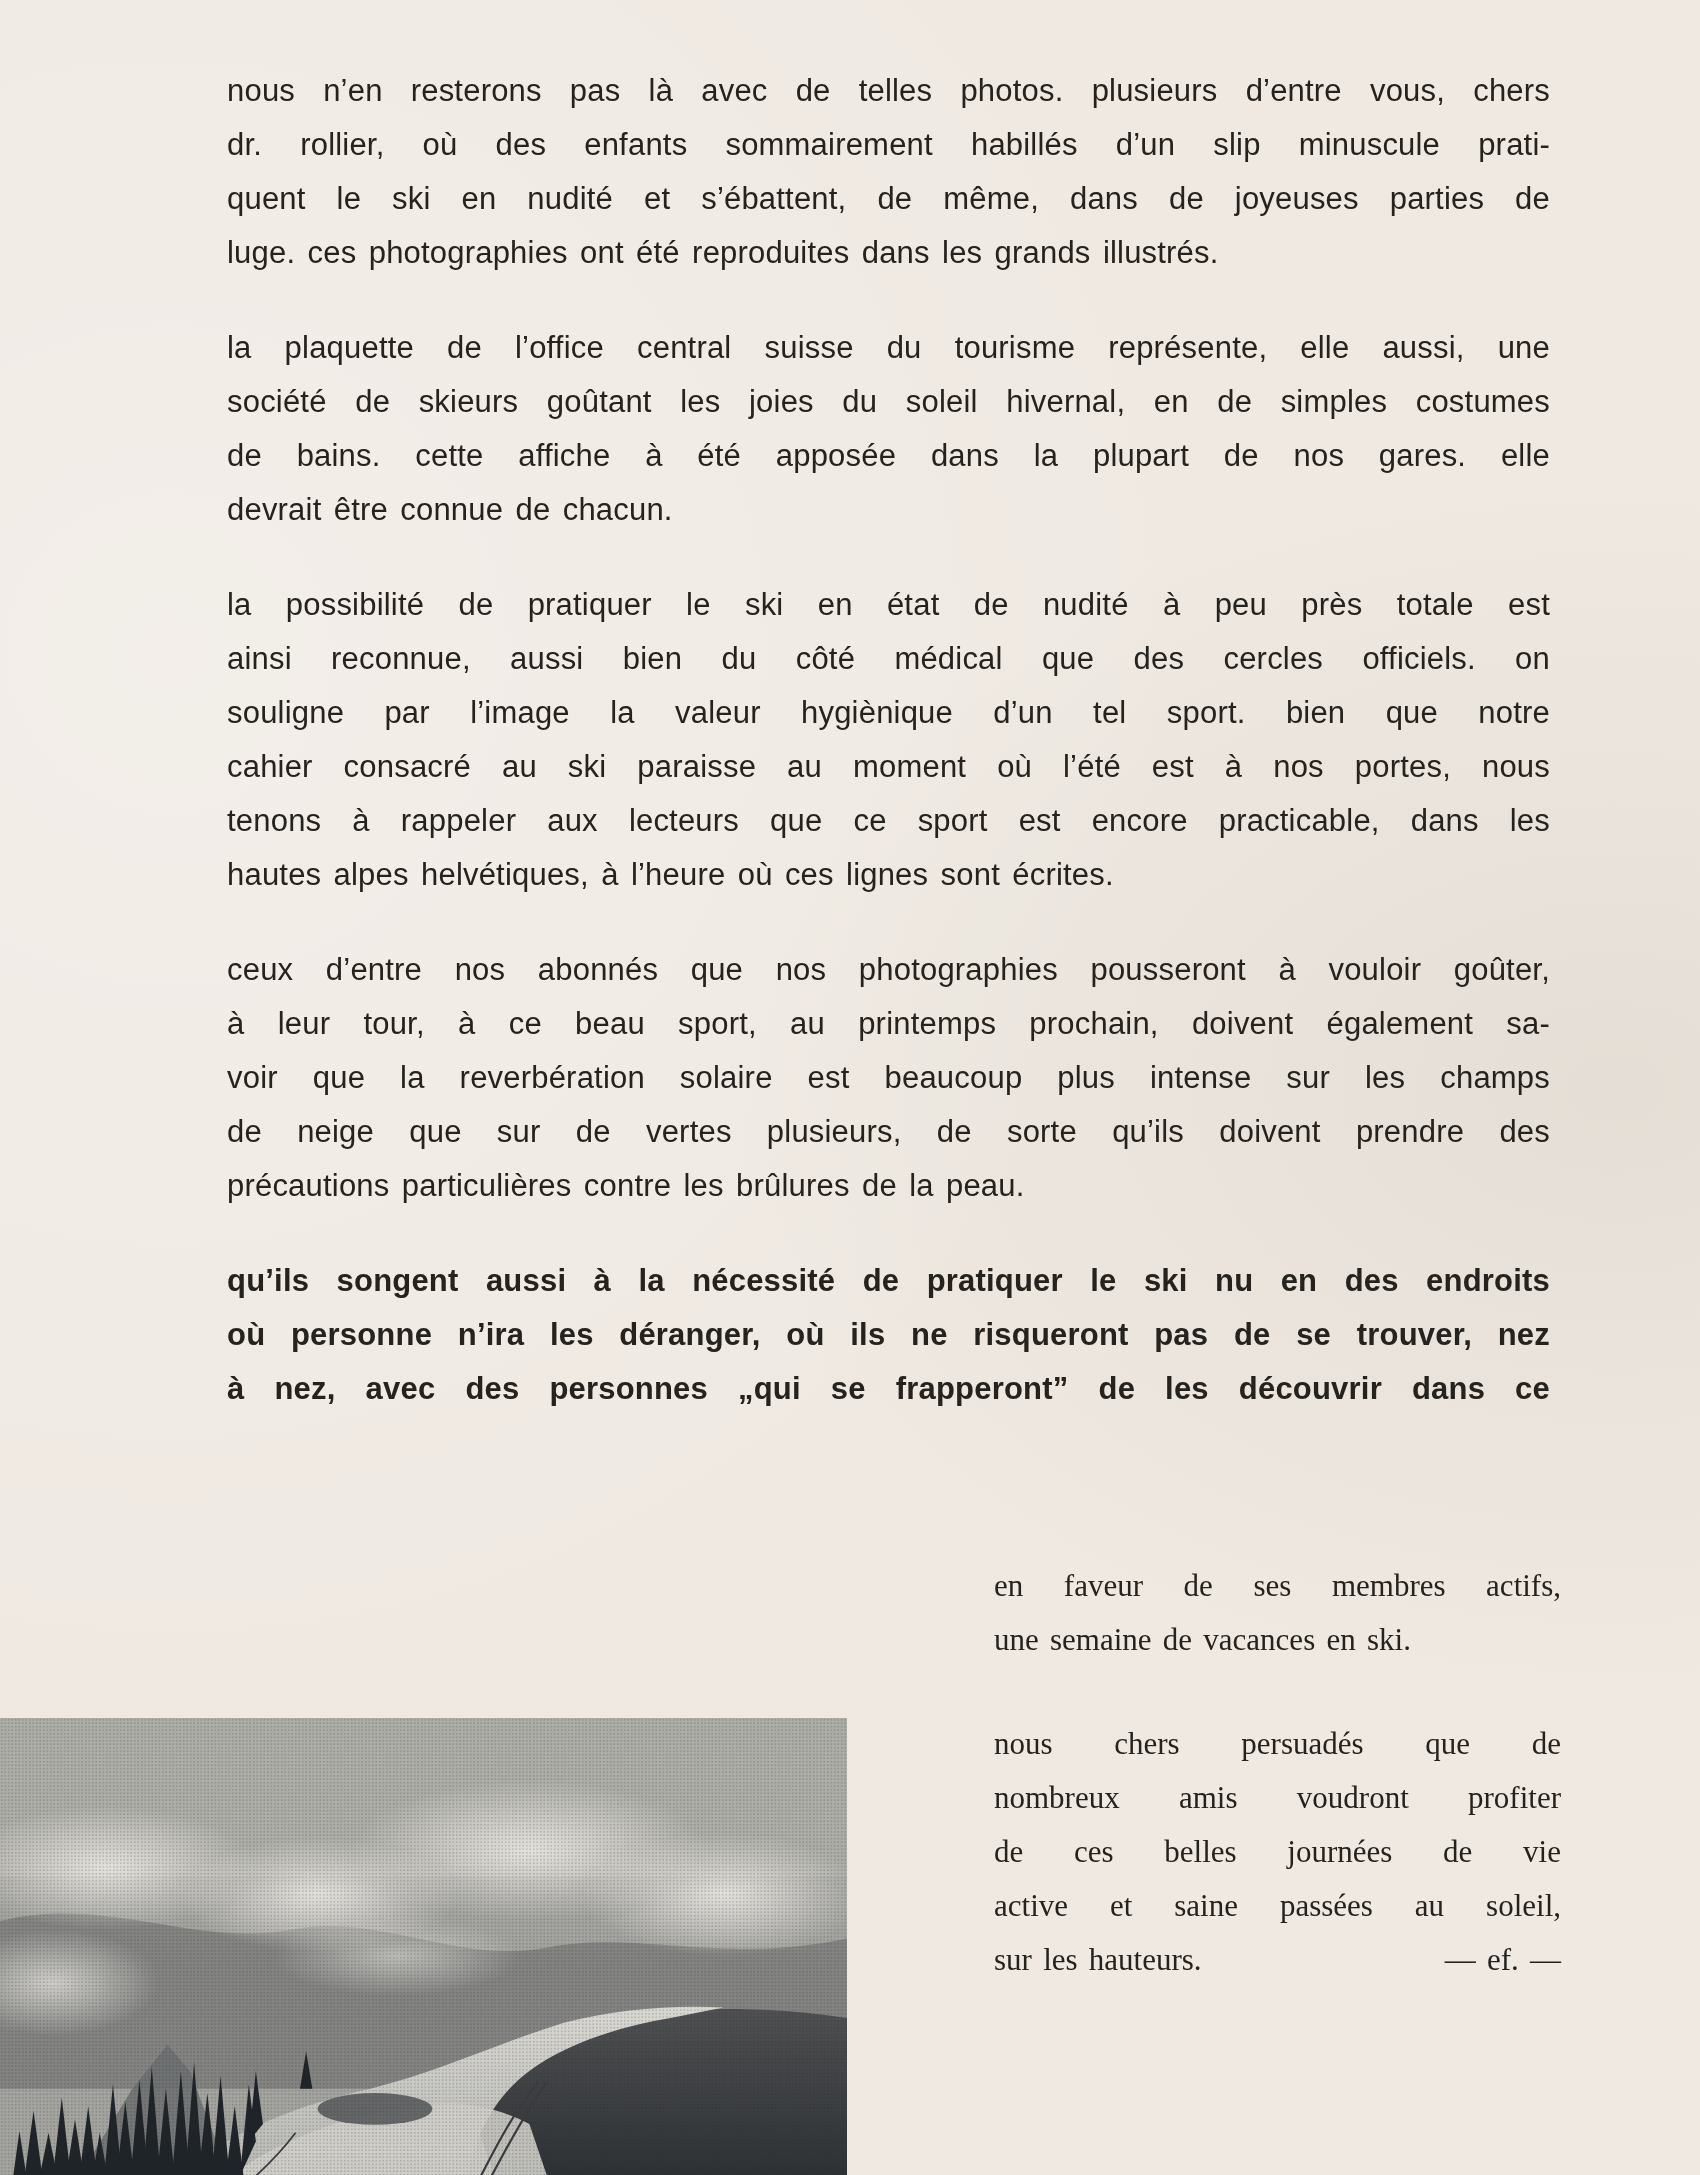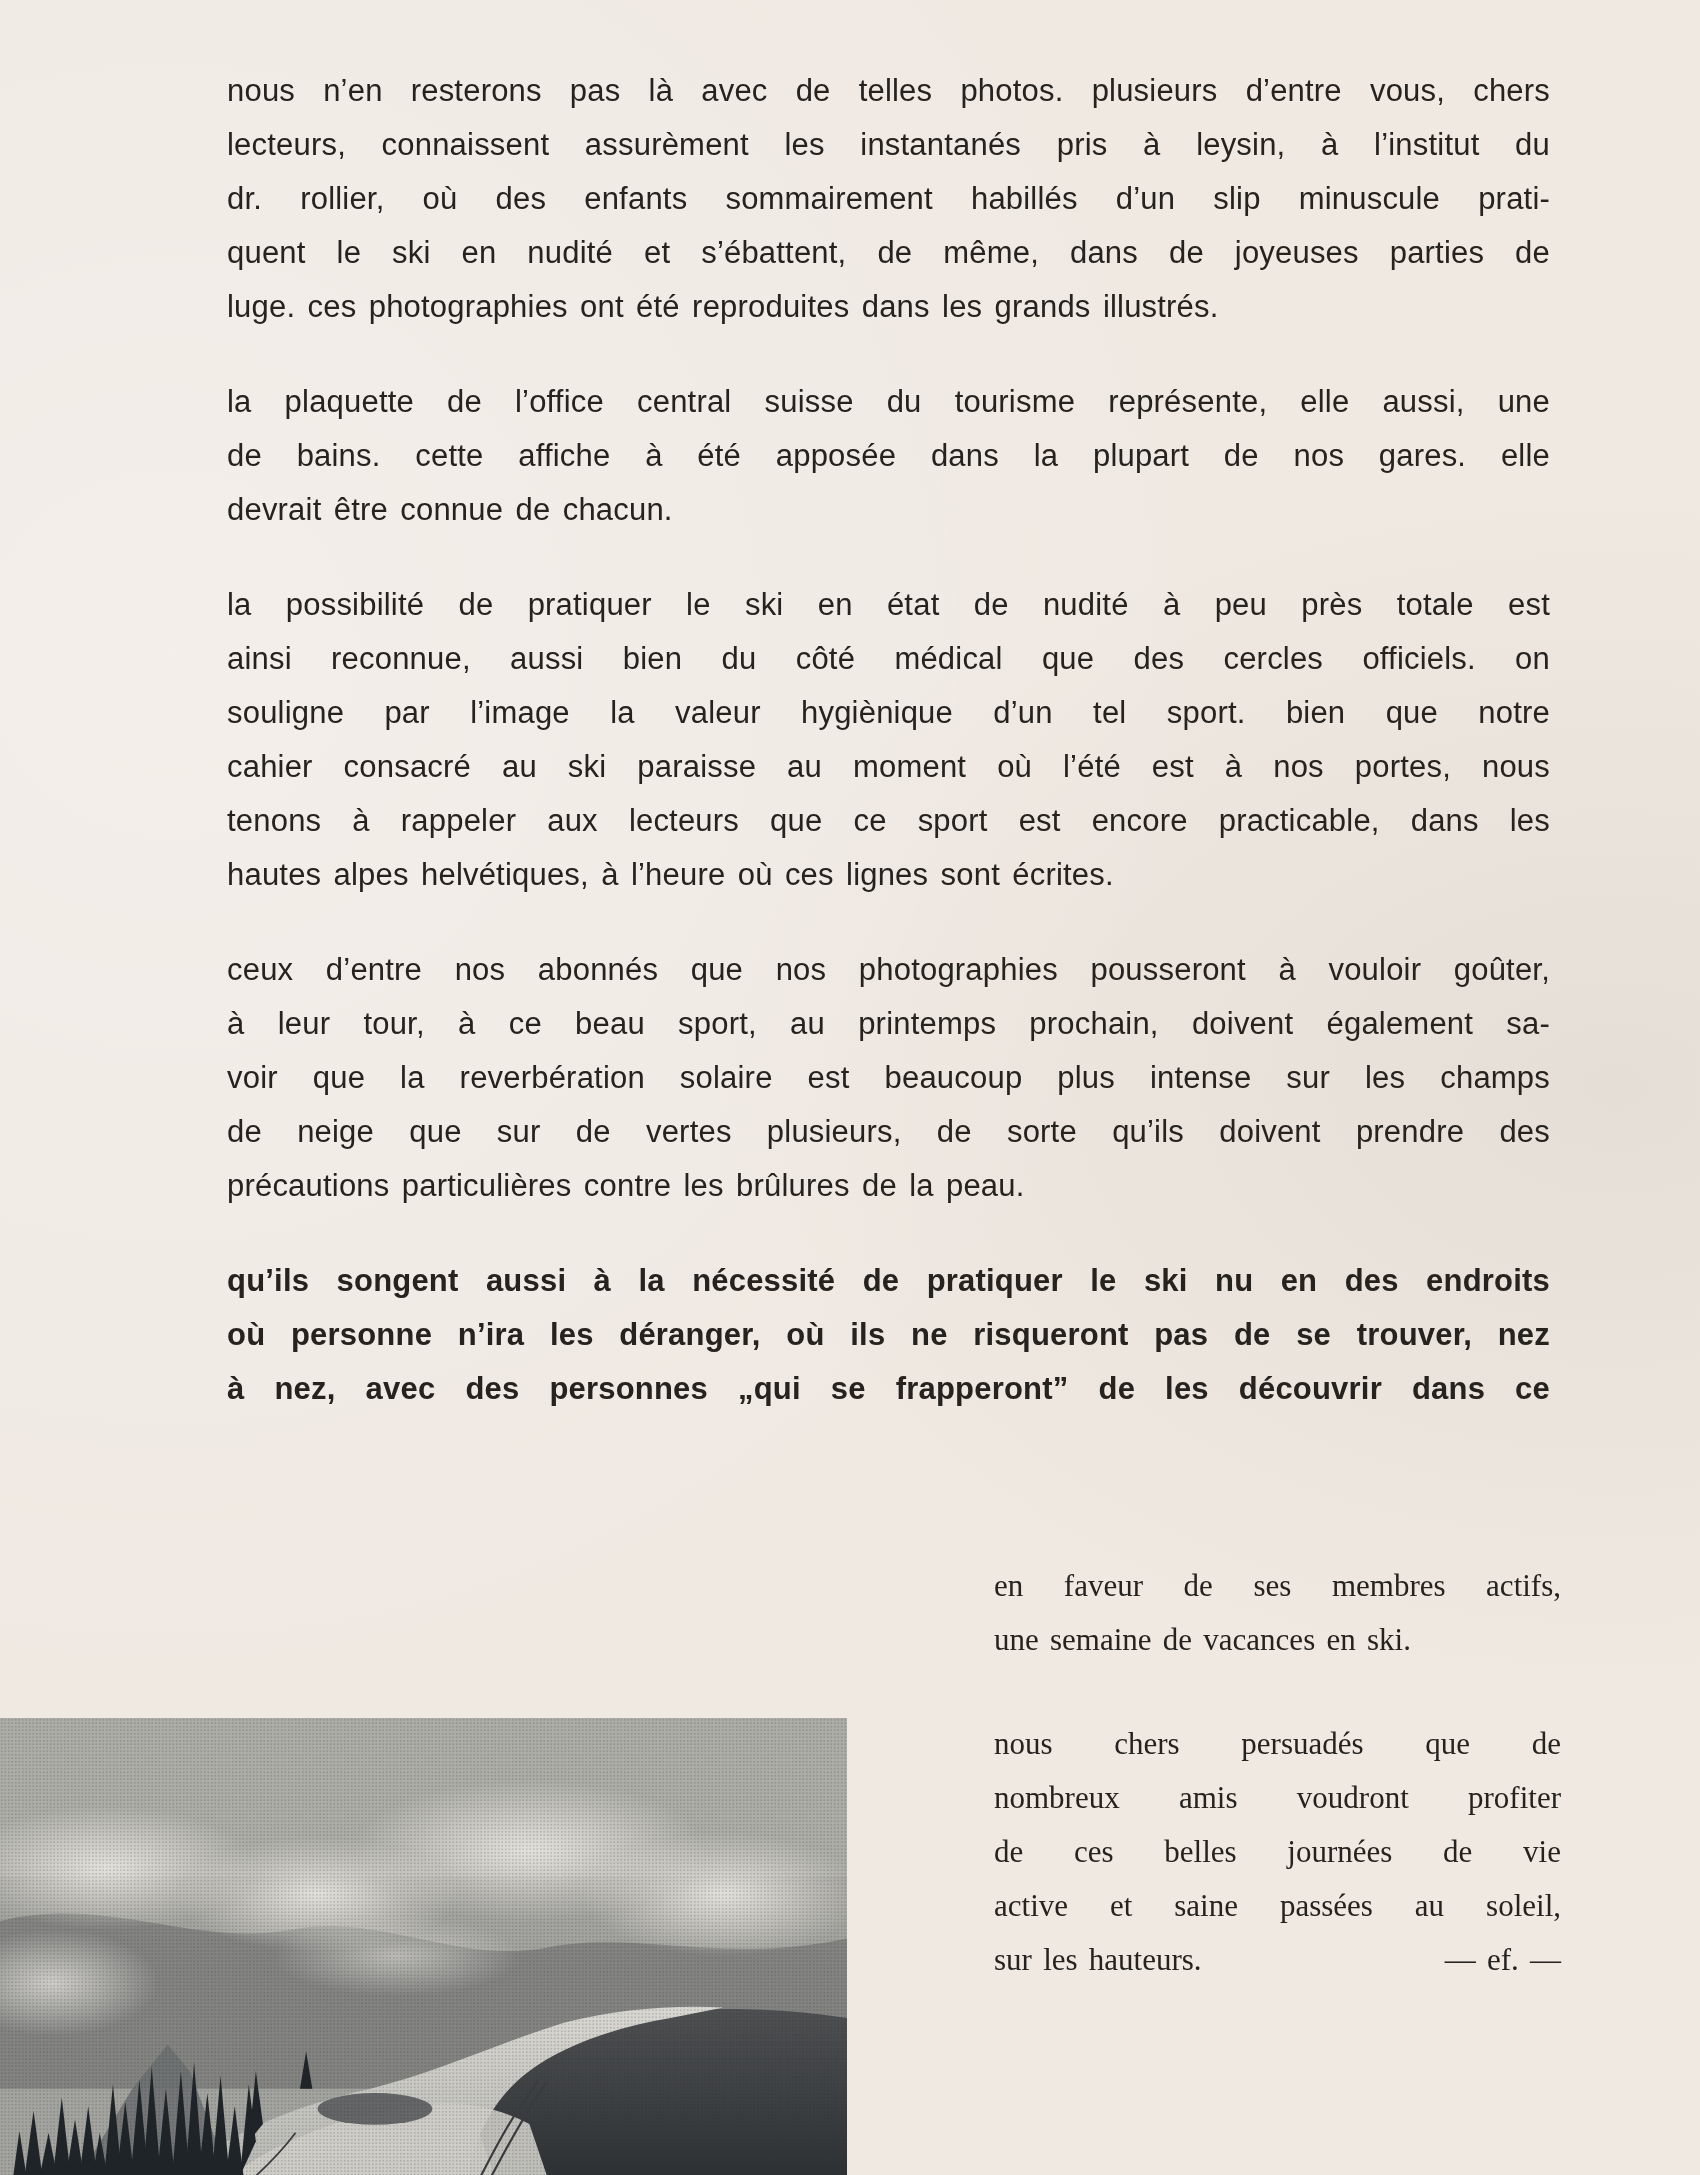--- a/index.html
+++ b/index.html
@@ -47,27 +47,27 @@
     }
   </style>
 </head>
 <body>
 
 <div class="page-noise"></div>
 
 <main class="column" style="top:64px;">
   <p class="para">
     <span class="line">nous n’en resterons pas là avec de telles photos. plusieurs d’entre vous, chers</span>
-    <span class="line">lecteurs, connaissent assurèment les instantanés pris à leysin, à l’institut du</span>
     <span class="line">dr. rollier, où des enfants sommairement habillés d’un slip minuscule prati-</span>
     <span class="line">quent le ski en nudité et s’ébattent, de même, dans de joyeuses parties de</span>
     <span class="line last">luge. ces photographies ont été reproduites dans les grands illustrés.</span>
   </p>
   <p class="para">
     <span class="line">la plaquette de l’office central suisse du tourisme représente, elle aussi, une</span>
+    <span class="line">société de skieurs goûtant les joies du soleil hivernal, en de simples costumes</span>
     <span class="line">de bains. cette affiche à été apposée dans la plupart de nos gares. elle</span>
     <span class="line last">devrait être connue de chacun.</span>
   </p>
   <p class="para">
     <span class="line">la possibilité de pratiquer le ski en état de nudité à peu près totale est</span>
     <span class="line">ainsi reconnue, aussi bien du côté médical que des cercles officiels. on</span>
     <span class="line">souligne par l’image la valeur hygiènique d’un tel sport. bien que notre</span>
     <span class="line">cahier consacré au ski paraisse au moment où l’été est à nos portes, nous</span>
     <span class="line">tenons à rappeler aux lecteurs que ce sport est encore practicable, dans les</span>
     <span class="line last">hautes alpes helvétiques, à l’heure où ces lignes sont écrites.</span>

